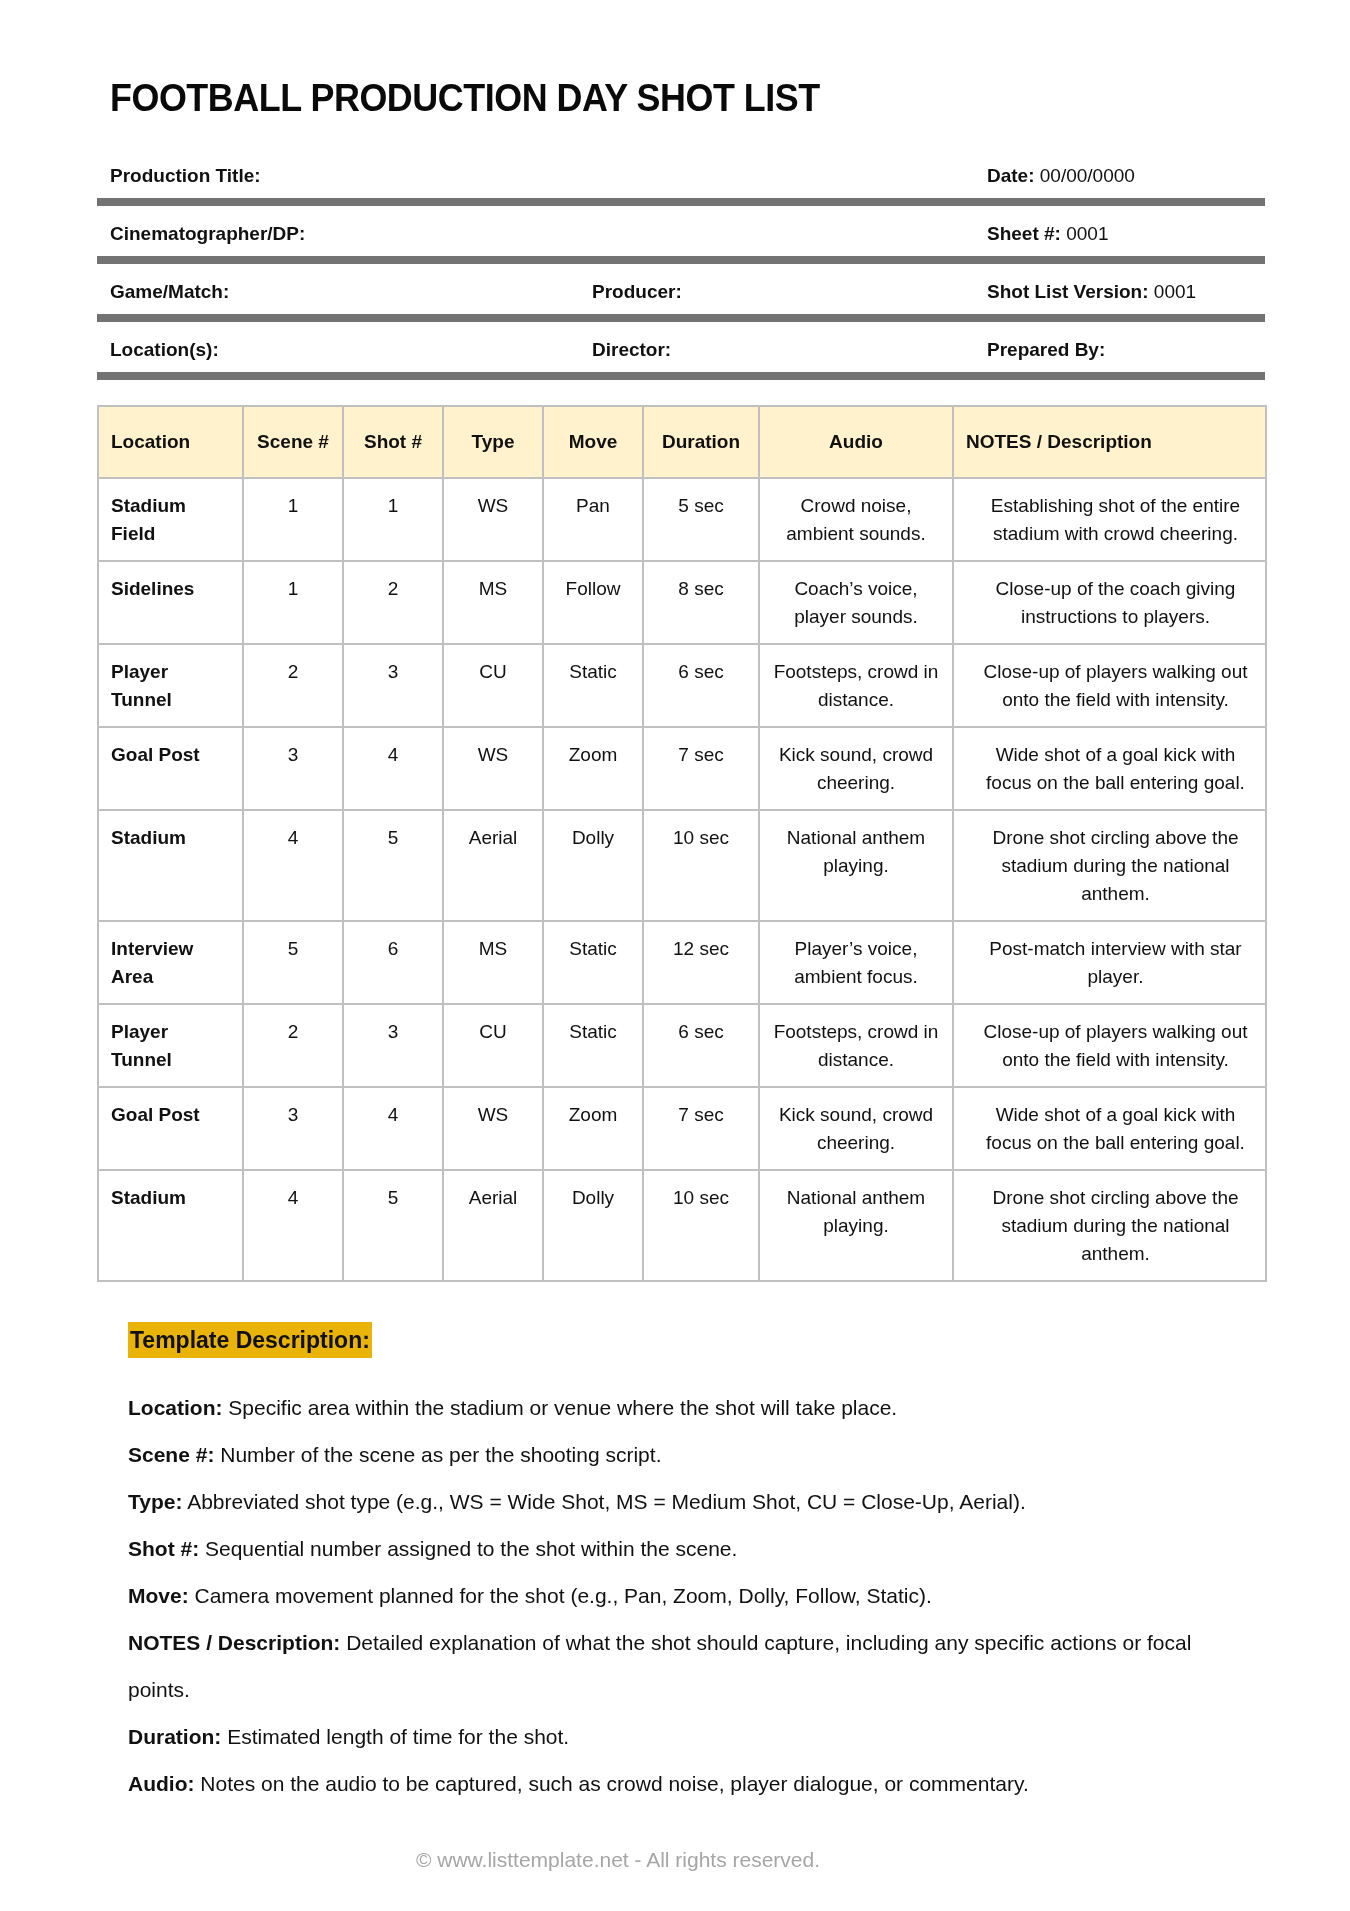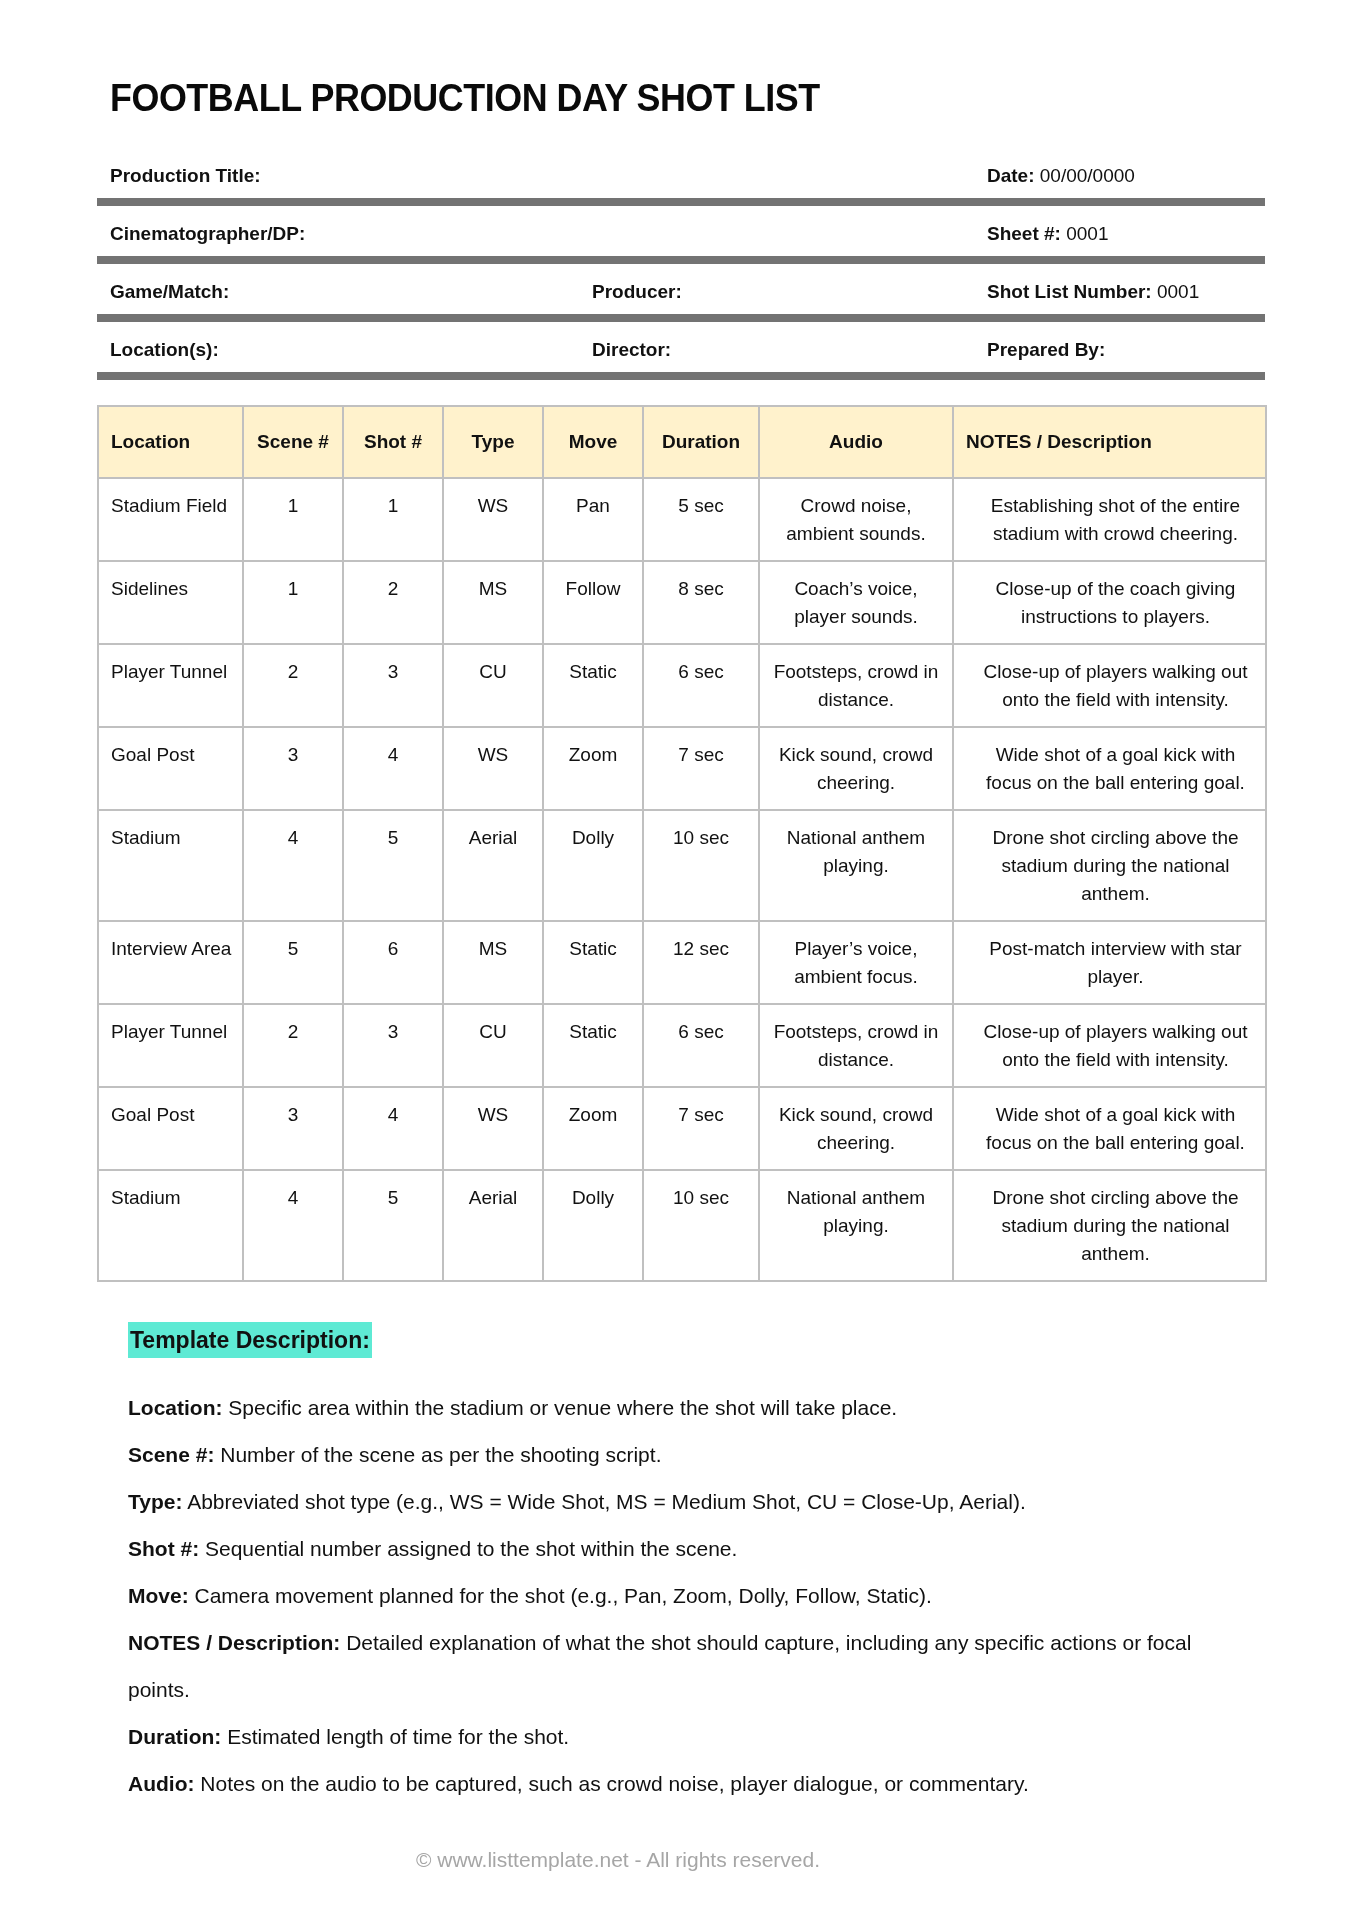--- a/index.html
+++ b/index.html
@@ -17,27 +17,27 @@
   .f1 { left: 13px; } .f2 { left: 495px; } .f3 { left: 890px; }
 
   table.shots {
     position: absolute; left: 97px; top: 405px; width: 1168px;
     border-collapse: collapse; table-layout: fixed; font-size: 19px;
   }
   table.shots th, table.shots td { border: 2px solid #c0c0c0; vertical-align: top; line-height: 28px; }
   table.shots th { background: #fff2cc; height: 72px; vertical-align: middle; font-weight: bold; text-align: center; }
   table.shots th.left, table.shots td.left { text-align: left; padding-left: 12px; }
   table.shots td { padding-top: 13px; padding-bottom: 12px; text-align: center; }
-  table.shots td.loc { font-weight: normal; text-align: left; padding-left: 12px; padding-right: 8px; }
+  table.shots td.loc { font-weight: bold; text-align: left; padding-left: 12px; padding-right: 8px; }
   table.shots td.notes { text-align: center; padding-left: 20px; padding-right: 8px; }
   table.shots td.audio { padding-left: 6px; padding-right: 6px; }
 
   .desc { position: absolute; left: 128px; top: 1322px; width: 1120px; }
   .desc-title {
-    display: inline-block; background: #5eead4; font-weight: bold; font-size: 23px;
+    display: inline-block; background: #eab308; font-weight: bold; font-size: 23px;
     padding: 4px 2px; line-height: 28px; text-align: right;
   }
   .desc-list { margin-top: 26px; }
   .desc-item { font-size: 21px; line-height: 47px; }
   .desc-item .term { font-weight: bold; }
   .footer {
     position: absolute; left: 0; width: 1236px; top: 1848px; text-align: center;
     font-size: 21px; color: #a6a6a6;
   }
 </style>
@@ -70,21 +70,21 @@
   <div class="meta-row">
     <div class="meta-field f1">
       <span class="lbl">Game/Match:</span>
       <span></span>
     </div>
     <div class="meta-field f2">
       <span class="lbl">Producer:</span>
       <span></span>
     </div>
     <div class="meta-field f3">
-      <span class="lbl">Shot List Number:</span>
+      <span class="lbl">Shot List Version:</span>
       <span>0001</span>
     </div>
   </div>
   <div class="meta-row">
     <div class="meta-field f1">
       <span class="lbl">Location(s):</span>
       <span></span>
     </div>
     <div class="meta-field f2">
       <span class="lbl">Director:</span>

